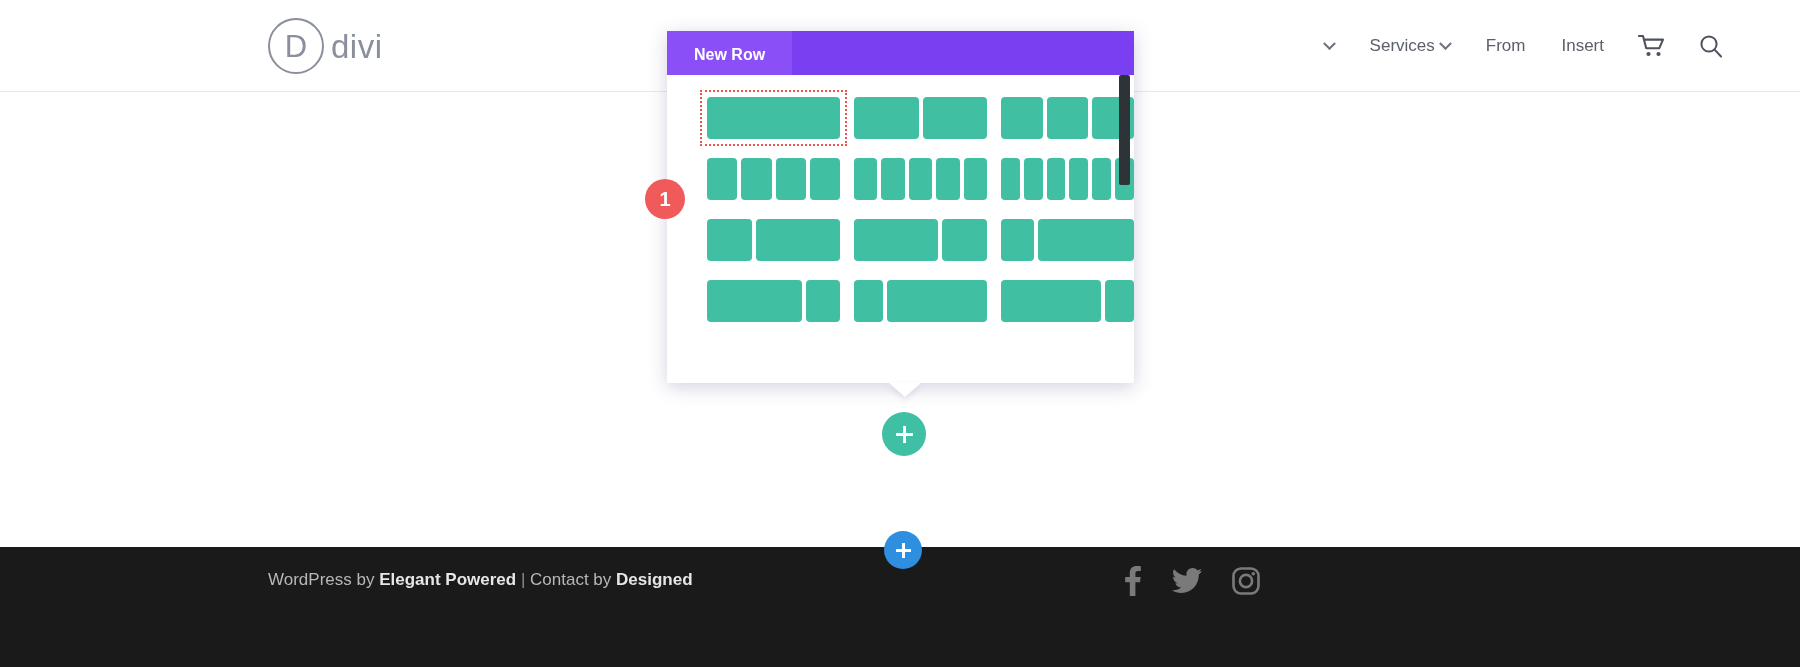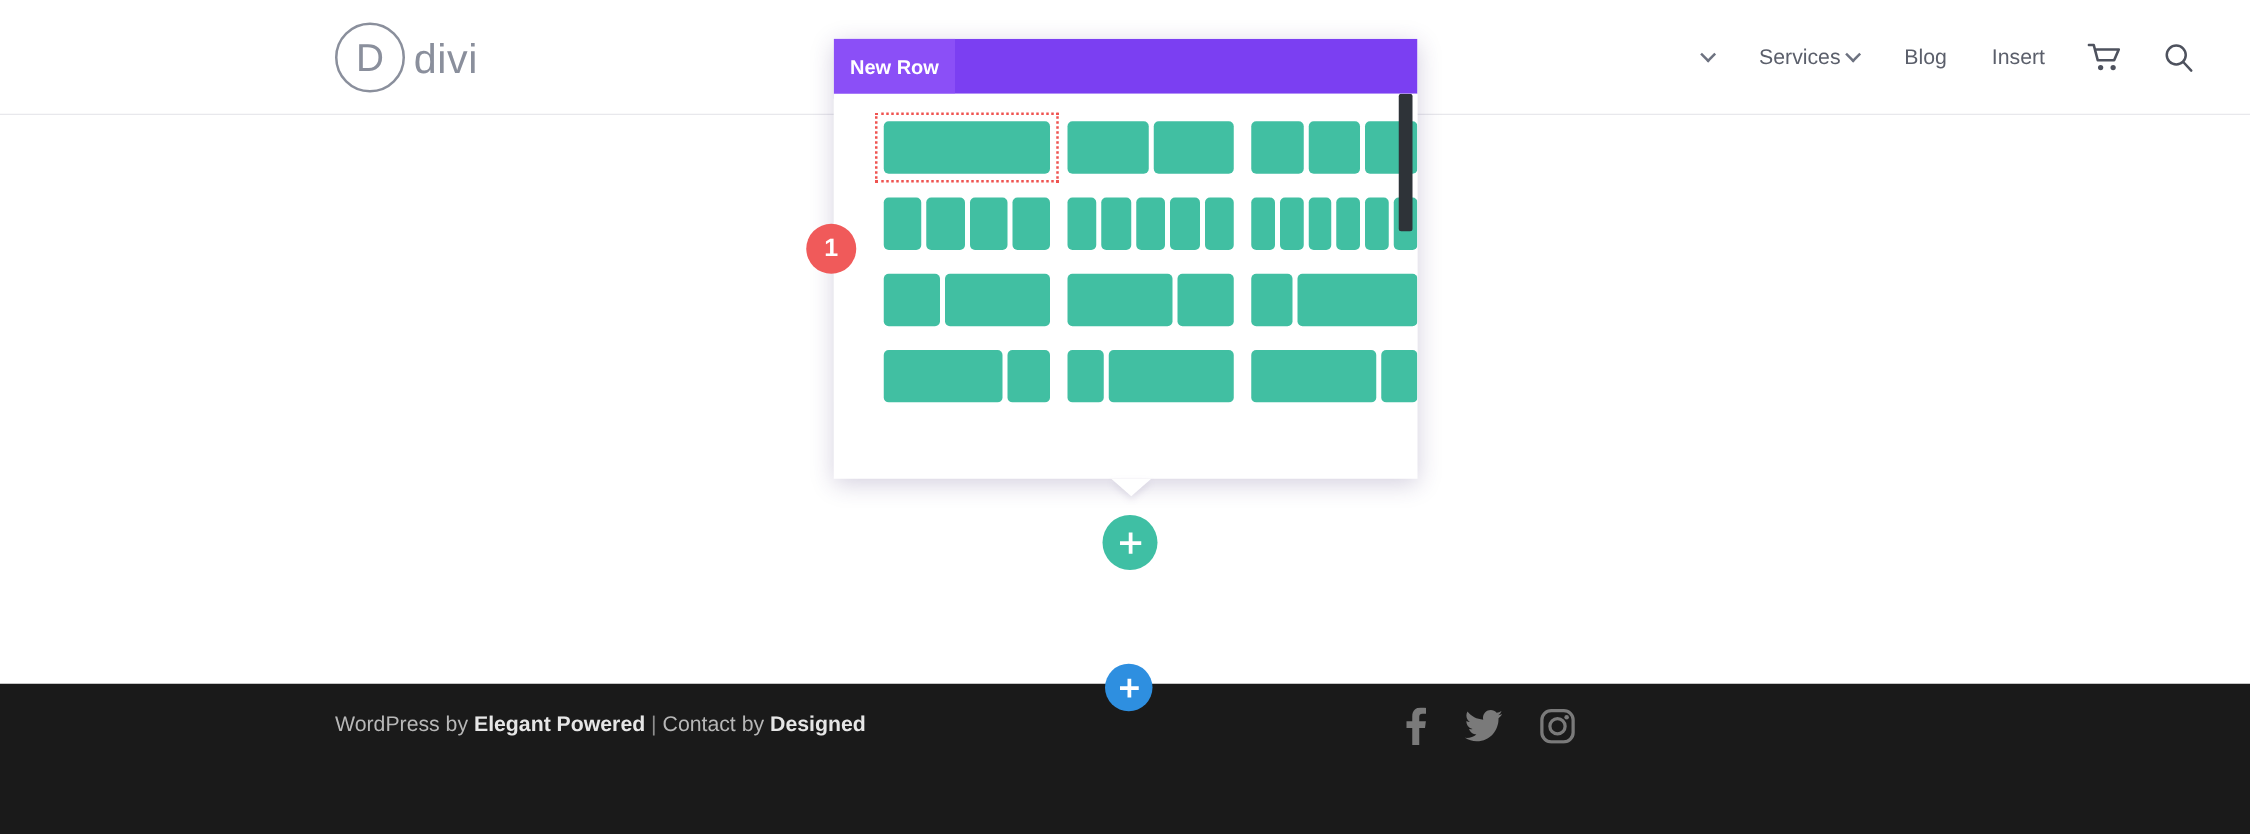--- a/index.html
+++ b/index.html
@@ -33,21 +33,21 @@
     line-height: 1;
   }
   .logo-text {
     font-size: 33px; color: #8a8f9c; font-weight: 300;
     letter-spacing: 0.5px; line-height: 1;
   }
 
   .nav {
     position: absolute; right: 0; top: 0; height: 92px;
     display: flex; align-items: center; gap: 0px;
-    padding-right: 28px;
+    padding-right: 60px;
   }
   .nav-item {
     display: flex; align-items: center; gap: 6px;
     font-size: 17px; color: #5b5f6b; font-weight: 400;
     padding: 0 18px; white-space: nowrap;
     cursor: pointer;
   }
   .chev {
     display: inline-block; width: 9px; height: 9px;
     border-right: 2px solid #6d7280; border-bottom: 2px solid #6d7280;
@@ -135,21 +135,21 @@
     content: ""; position: absolute; left: 2px; top: 11px;
     width: 22px; height: 3px; background: #ffffff; border-radius: 1px;
   }
   .modal-close:before { transform: rotate(45deg); }
   .modal-close:after  { transform: rotate(-45deg); }
 
   .modal-tabs { height: 44px; display: flex; background: #7b3ff2; }
   .tab {
     display: flex; align-items: center; height: 48px;
     font-size: 16px; font-weight: 700; color: #ffffff;
-    padding: 0 13px; cursor: pointer; white-space: nowrap;
+    padding: 0 27px; cursor: pointer; white-space: nowrap;
   }
   .tab.active { background: #8b4ff7; }
 
   .modal-body {
     position: relative;
     height: 247px; background: #ffffff; overflow: hidden;
   }
   .grid {
     position: absolute; left: 0; top: 0; right: 0;
     padding: 22px 0 0 0;
@@ -212,21 +212,21 @@
     <div class="nav">
       <div class="nav-item">
         <span></span>
         <i class="chev"></i>
       </div>
       <div class="nav-item">
         <span>Services</span>
         <i class="chev"></i>
       </div>
       <div class="nav-item">
-        <span>Blog</span>
+        <span>From</span>
       </div>
       <div class="nav-item">
         <span>Insert</span>
       </div>
       <div class="nav-icon">
         <svg width="28" height="24" viewBox="0 0 28 24" aria-hidden="true">
           <path d="M1 2h4l3.2 12.2h13.1L25 5.6H7.2" fill="none" stroke="#4e525e" stroke-width="2.1" stroke-linecap="round" stroke-linejoin="round"></path>
           <circle cx="10.5" cy="20" r="2.1" fill="#4e525e"></circle>
           <circle cx="20.5" cy="20" r="2.1" fill="#4e525e"></circle>
         </svg>

